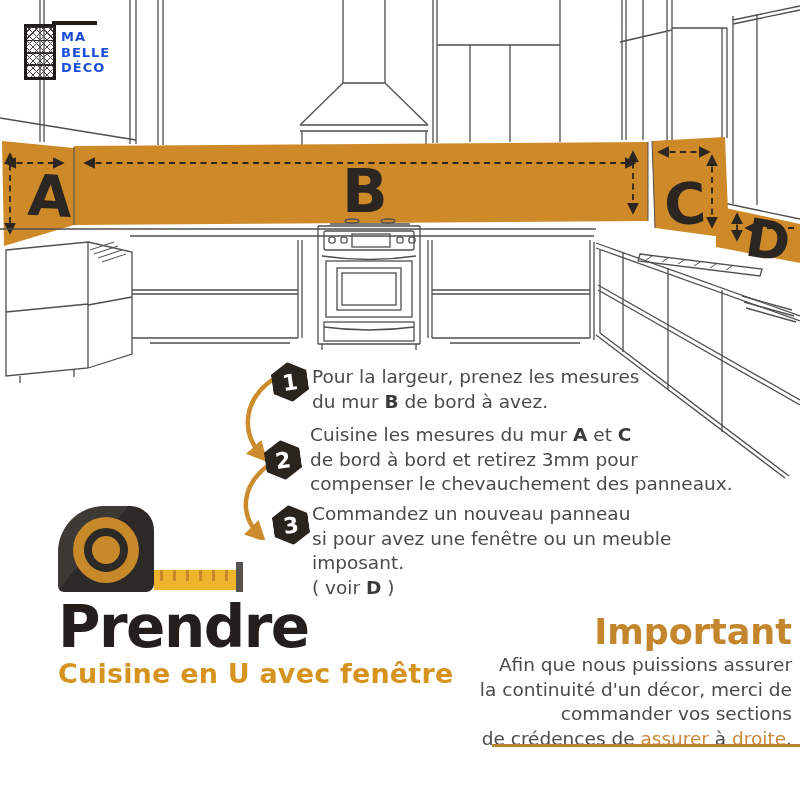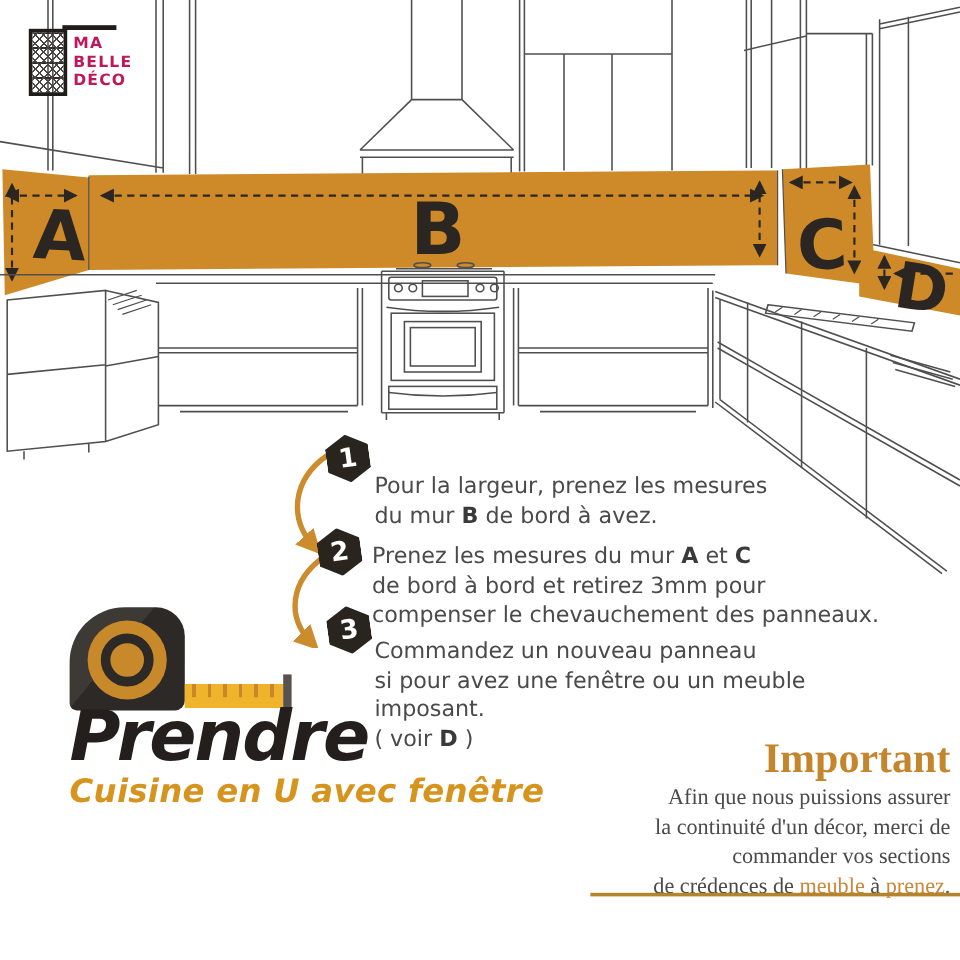--- a/index.html
+++ b/index.html
@@ -8,46 +8,46 @@
   svg{display:block;}
   
   .logo{position:absolute;left:0;top:0;width:200px;height:90px;}
   .logo-box{position:absolute;left:24px;top:24px;width:26px;height:50px;border:3px solid #1f1c1a;
     background:
       repeating-linear-gradient(45deg,#4a4642 0 1px,transparent 1px 5px),
       repeating-linear-gradient(-45deg,#4a4642 0 1px,transparent 1px 5px),
       repeating-linear-gradient(0deg,transparent 0 11px,#2e2a27 11px 12.5px);}
   .logo-bar{position:absolute;left:52px;top:21px;width:45px;height:4px;background:#1f1c1a;}
   .logo-text{position:absolute;left:61px;top:29px;font-size:13px;font-weight:bold;
-             letter-spacing:1px;line-height:15.5px;color:#be185d;}
+             letter-spacing:1px;line-height:15.5px;color:#1d4ed8;}
   
   .badge{position:absolute;width:36px;height:40px;background:#2a241f;color:#ffffff;
          display:flex;align-items:center;justify-content:center;font-size:22px;font-weight:bold;
          clip-path:polygon(50% 0,100% 26%,100% 74%,50% 100%,0 74%,0 26%);transform:rotate(-8deg);}
   .step-text{position:absolute;width:432px;font-size:18.5px;line-height:24.5px;
-             color:#4a4a4a;white-space:pre-line;margin-top:29px;}
+             color:#4a4a4a;white-space:pre-line;}
   .step-text .b{font-weight:bold;color:#3a3a3a;}
   
   .tape{position:absolute;left:58px;top:504px;width:190px;height:92px;}
   .tape-body{position:absolute;left:0;top:2px;width:96px;height:86px;
     background:linear-gradient(130deg,#3d3935 0 42%,#2d2926 42%);
     border-radius:46px 24px 8px 6px;}
   .tape-ring-outer{position:absolute;left:15px;top:13px;width:66px;height:66px;border-radius:50%;
     background:#C8892B;display:flex;align-items:center;justify-content:center;}
   .tape-ring-inner{width:28px;height:28px;border:8px solid #2d2926;border-radius:50%;background:#C8892B;}
   .tape-band{position:absolute;left:96px;top:66px;width:82px;height:20px;background:#EFB42C;}
   .tape-ticks{position:absolute;left:6px;top:0;right:2px;height:11px;
     background:repeating-linear-gradient(90deg,#C8882A 0 3px,transparent 3px 13px);}
   .tape-clip{position:absolute;left:178px;top:58px;width:7px;height:30px;background:#56524f;}
   
-  .title{position:absolute;left:58px;top:586px;color:#241f1d;font-style:italic;}
+  .title{position:absolute;left:58px;top:600px;color:#241f1d;}
   .title-line{font-size:58px;font-weight:800;line-height:54px;letter-spacing:-1.5px;}
   .subtitle{margin-top:4px;font-size:27px;font-weight:bold;color:#D6941F;letter-spacing:0.2px;}
   
-  .important{position:absolute;right:8px;top:611px;width:360px;text-align:right;font-family:Liberation Serif, serif;}
+  .important{position:absolute;right:8px;top:611px;width:360px;text-align:right;}
   .important-heading{font-size:35px;font-weight:800;color:#C4862C;line-height:42px;}
   .important-text{margin-top:0;font-size:18.5px;line-height:24.5px;color:#4a4a4a;white-space:pre-line;}
   .important-text .o{color:#C9873B;}
   .gold-rule{position:absolute;left:492px;right:0;top:744px;height:3px;background:#B5832B;}
 </style>
 </head>
 <body>
 
 <div class="canvas">
 
@@ -144,21 +144,21 @@
     </defs>
     <path d="M38,4 C10,24 6,56 28,80" stroke="#CC8C2E" stroke-width="4.5" fill="none" stroke-linecap="round" marker-end="url(#oah)"></path>
     <path d="M36,88 C8,108 4,138 26,160" stroke="#CC8C2E" stroke-width="4.5" fill="none" stroke-linecap="round" marker-end="url(#oah)"></path>
   </svg>
 
   <div class="badge" style="left:272px;top:362px;">1</div>
   <div class="step-text" style="left:312px;top:365px;"><span>Pour la largeur, prenez les mesures
 du mur </span><span class="b">B</span><span> de bord à avez.</span></div>
 
   <div class="badge" style="left:265px;top:440px;">2</div>
-  <div class="step-text" style="left:310px;top:423px;"><span>Prenez les mesures du mur </span><span class="b">A</span><span> et </span><span class="b">C</span><span>
+  <div class="step-text" style="left:310px;top:423px;"><span>Cuisine les mesures du mur </span><span class="b">A</span><span> et </span><span class="b">C</span><span>
 de bord à bord et retirez 3mm pour
 compenser le chevauchement des panneaux.</span></div>
 
   <div class="badge" style="left:273px;top:505px;">3</div>
   <div class="step-text" style="left:312px;top:502px;"><span>Commandez un nouveau panneau
 si pour avez une fenêtre ou un meuble imposant.
 ( voir </span><span class="b">D</span><span> )</span></div>
 
   <div class="tape">
     <div class="tape-body"></div>
@@ -174,17 +174,17 @@
   <div class="title">
     <div class="title-line">Prendre</div>
     <div class="subtitle">Cuisine en U avec fenêtre</div>
   </div>
 
   <div class="important">
     <div class="important-heading">Important</div>
     <div class="important-text"><span>Afin que nous puissions assurer
 la continuité d'un décor, merci de
 commander vos sections
-de crédences de </span><span class="o">meuble</span><span> à </span><span class="o">prenez</span><span>.</span></div>
+de crédences de </span><span class="o">assurer</span><span> à </span><span class="o">droite</span><span>.</span></div>
   </div>
   <div class="gold-rule"></div>
 
 </div>
 
 </body></html>

